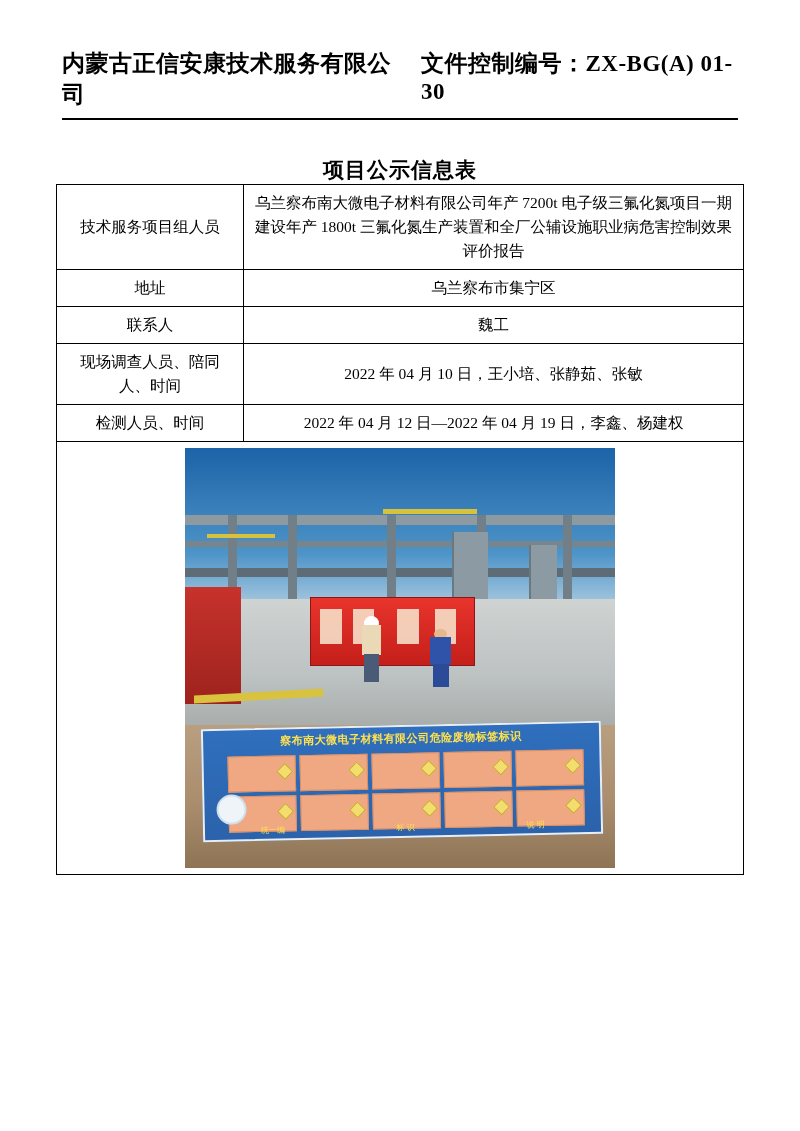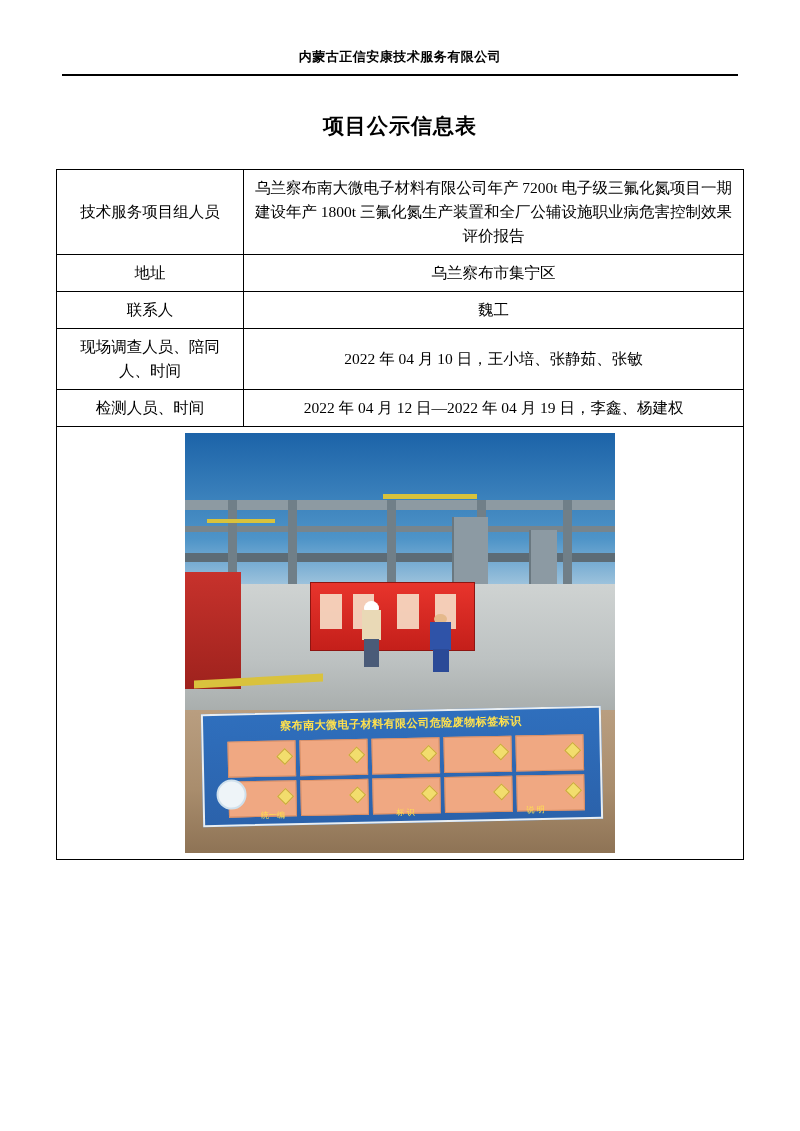--- a/index.html
+++ b/index.html
@@ -23,36 +23,36 @@
     position: relative;
   }
 
   
   .header {
     display: flex;
     justify-content: center;
     align-items: baseline;
     gap: 26px;
     font-weight: bold;
-    font-size: 13px;
+    font-size: 23px;
     letter-spacing: 0.5px;
     padding-bottom: 8px;
   }
   .header-rule {
     border-bottom: 2px solid #000;
     margin: 0 6px 0 6px;
   }
 
   
   .doc-title {
     text-align: center;
     font-size: 21px;
     font-weight: bold;
     margin-top: 36px;
-    margin-bottom: 29px;
+    margin-bottom: 0;
     letter-spacing: 1px;
   }
 
   
   table.info {
     width: 100%;
     border-collapse: collapse;
     table-layout: fixed;
   }
   table.info td {
@@ -248,20 +248,21 @@
   }
 </style>
 </head>
 <body>
 
 <div class="page">
 
   <div class="header-rule">
     <div class="header">
       <span>内蒙古正信安康技术服务有限公司</span>
+      <span>文件控制编号：ZX-BG(A) 01-30</span>
     </div>
   </div>
 
   <div class="doc-title">项目公示信息表</div>
 
   <table class="info">
     <tbody>
       <tr>
         <td class="label">技术服务项目组人员</td>
         <td class="value">乌兰察布南大微电子材料有限公司年产 7200t 电子级三氟化氮项目一期建设年产 1800t 三氟化氮生产装置和全厂公辅设施职业病危害控制效果评价报告</td>

